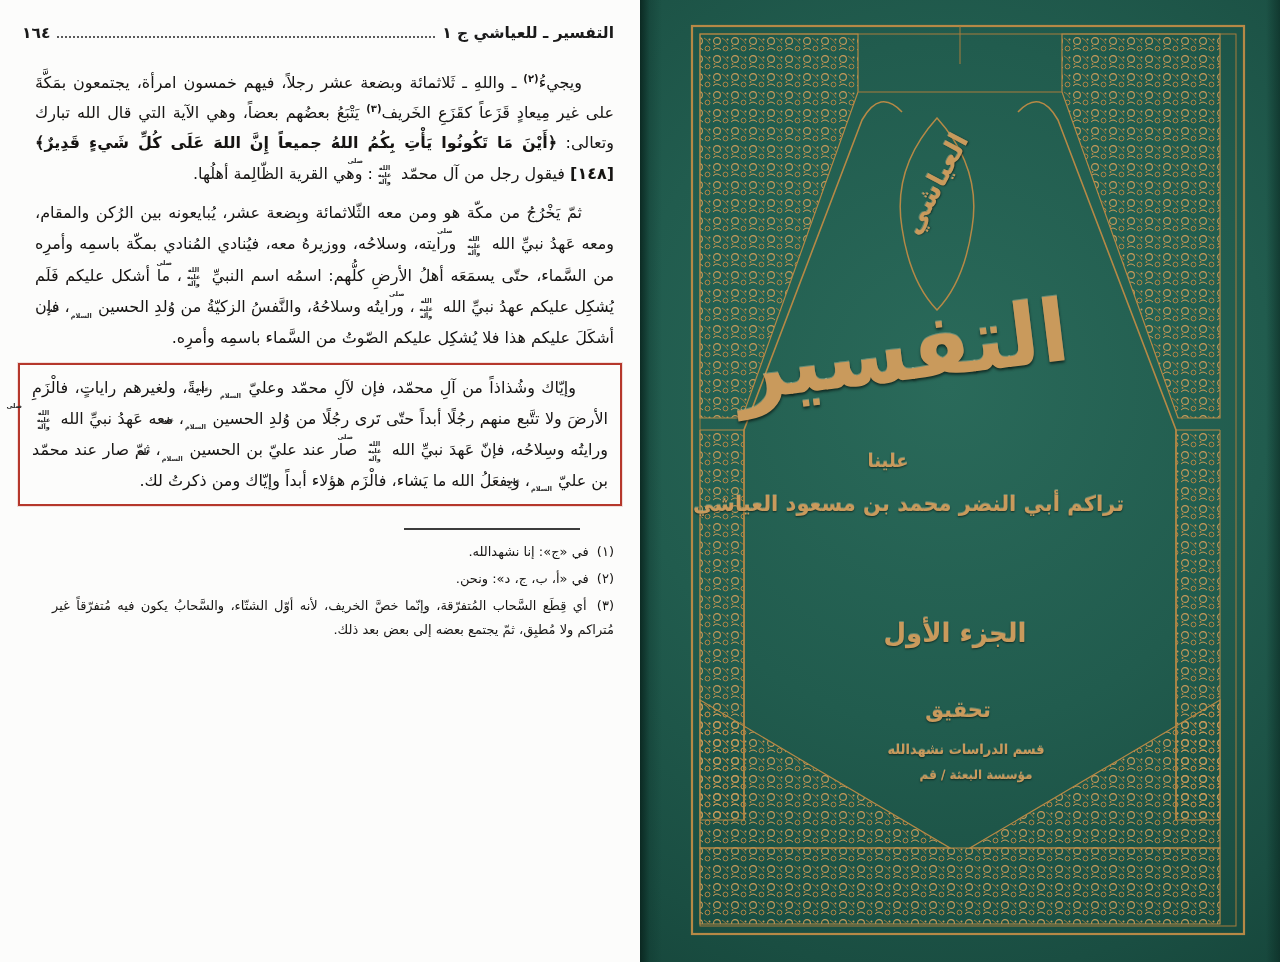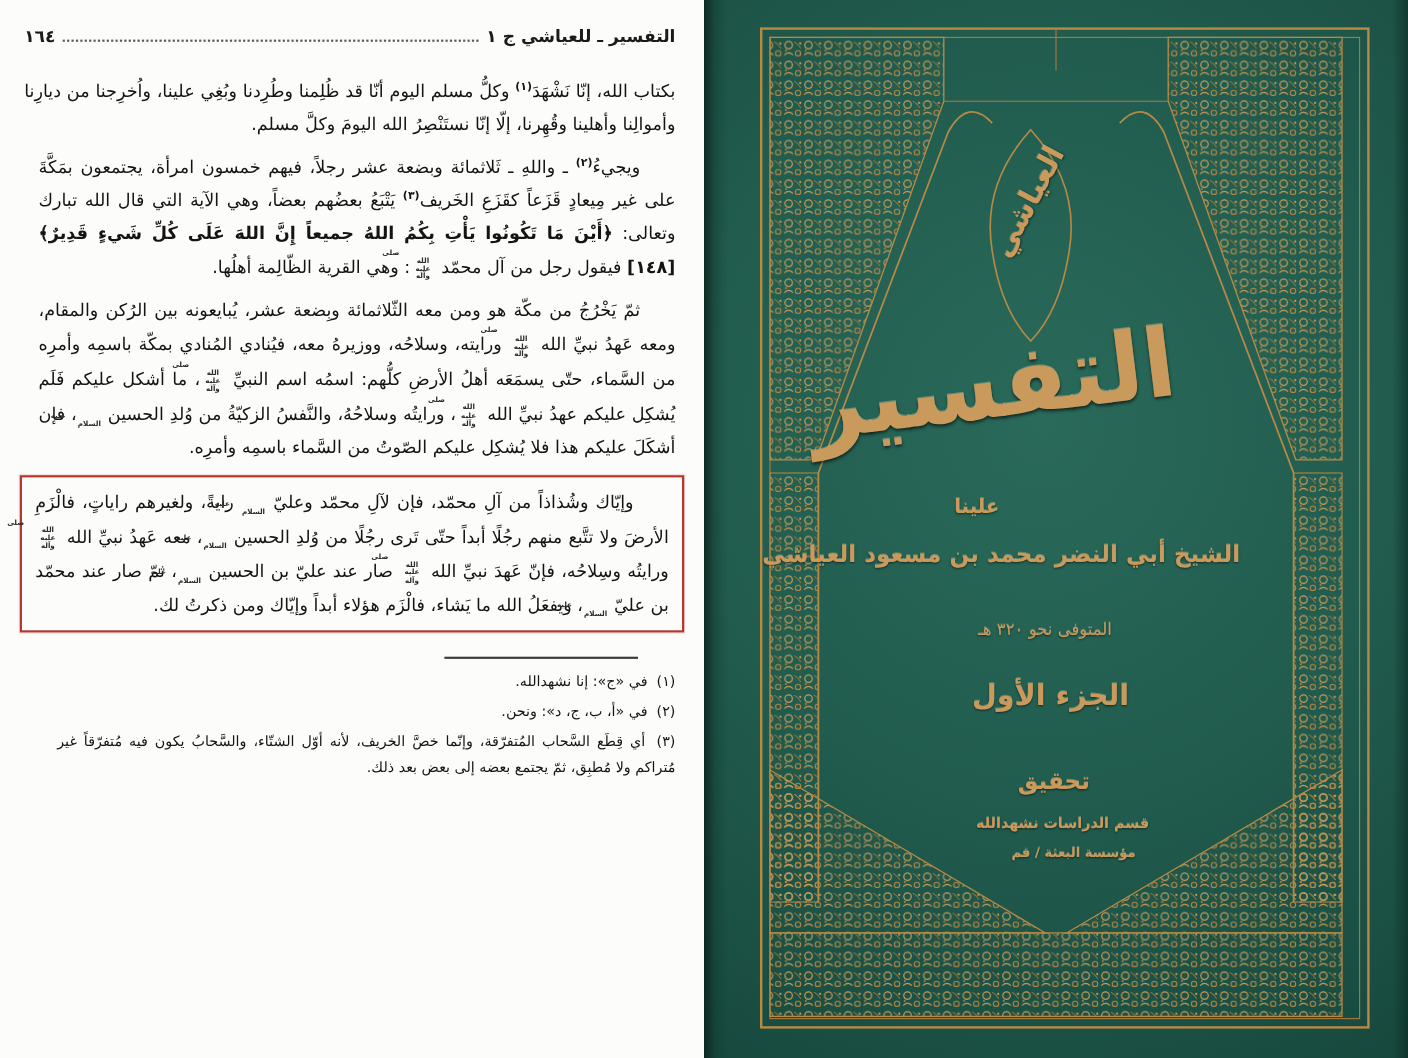--- a/index.html
+++ b/index.html
@@ -71,21 +71,20 @@
 <body>
 
 <div class="page">
   <div class="page-header">
     <span>التفسير ـ للعياشي ج ١</span>
     <span class="leader"></span>
     <span>١٦٤</span>
   </div>
 
   <div>
-      <p class="para">بكتاب الله، إنّا نَشْهَدَ<sup class="fnref">(١)</sup> وكلُّ مسلم اليوم أنّا قد ظُلِمنا وطُرِدنا وبُغِي علينا، واُخرِجنا من ديارِنا وأموالِنا وأهلينا وقُهِرنا، إلّا إنّا نستَنْصِرُ الله اليومَ وكلَّ مسلم.</p>
       <p class="para indent">ويجيءُ<sup class="fnref">(٢)</sup> ـ واللهِ ـ ثَلاثمائة وبضعة عشر رجلاً، فيهم خمسون امرأة، يجتمعون بمَكَّةَ على غير مِيعادٍ قَزَعاً كقَزَعِ الخَريف<sup class="fnref">(٣)</sup> يَتْبَعُ بعضُهم بعضاً، وهي الآية التي قال الله تبارك وتعالى: <span class="verse">﴿أَيْنَ مَا تَكُونُوا يَأْتِ بِكُمُ اللهُ جميعاً إِنَّ اللهَ عَلَى كُلِّ شَيءٍ قَدِيرٌ﴾ [١٤٨]</span> فيقول رجل من آل محمّد <span class="hon">صلى الله عليه وآله</span>: وهي القرية الظّالِمة أهلُها.</p>
       <p class="para indent">ثمّ يَخْرُجُ من مكّة هو ومن معه الثّلاثمائة وبِضعة عشر، يُبايعونه بين الرُكن والمقام، ومعه عَهدُ نبيِّ الله <span class="hon">صلى الله عليه وآله</span> ورايته، وسلاحُه، ووزيرهُ معه، فيُنادي المُنادي بمكّة باسمِه وأمرِه من السَّماء، حتّى يسمَعَه أهلُ الأرضِ كلُّهم: اسمُه اسم النبيِّ <span class="hon">صلى الله عليه وآله</span>، ما أشكل عليكم فَلَم يُشكِل عليكم عهدُ نبيِّ الله <span class="hon">صلى الله عليه وآله</span>، ورايتُه وسلاحُهُ، والنَّفسُ الزكيّةُ من وُلدِ الحسين <span class="hon">عليه السلام</span>، فإن أشكَلَ عليكم هذا فلا يُشكِل عليكم الصّوتُ من السَّماء باسمِه وأمرِه.</p>
       <p class="para boxed indent">وإيّاك وشُذاذاً من آلِ محمّد، فإن لآلِ محمّد وعليّ <span class="hon">عليه السلام</span> رايةً، ولغيرهم راياتٍ، فالْزَمِ الأرضَ ولا تتَّبع منهم رجُلًا أبداً حتّى تَرى رجُلًا من وُلدِ الحسين <span class="hon">عليه السلام</span>، معه عَهدُ نبيِّ الله <span class="hon">صلى الله عليه وآله</span> ورايتُه وسِلاحُه، فإنّ عَهدَ نبيِّ الله <span class="hon">صلى الله عليه وآله</span> صار عند عليّ بن الحسين <span class="hon">عليه السلام</span>، ثمّ صار عند محمّد بن عليّ <span class="hon">عليه السلام</span>، ويفعَلُ الله ما يَشاء، فالْزَم هؤلاء أبداً وإيّاك ومن ذكرتُ لك.</p>
     </div>
 
   <div class="fn-sep"></div>
   <div class="footnotes">
       <div class="footnote"><span class="marker">(١)</span> في «ج»: إنا نشهدالله.</div>
       <div class="footnote"><span class="marker">(٢)</span> في «أ، ب، ج، د»: ونحن.</div>
       <div class="footnote"><span class="marker">(٣)</span> أي قِطَع السَّحاب المُتفرّقة، وإنّما خصَّ الخريف، لأنه أوّل الشتّاء، والسَّحابُ يكون فيه مُتفرّقاً غير مُتراكم ولا مُطبِق، ثمّ يجتمع بعضه إلى بعض بعد ذلك.</div>
@@ -123,19 +122,18 @@
     <path d="M536,820 V430 L418,120 Q400,88 378,112" fill="none" stroke="#b68946" stroke-width="1.6"></path>
     <path d="M218,92 H422" fill="none" stroke="#a87c3d" stroke-width="1"></path>
     <path d="M320,26 V64" fill="none" stroke="#a87c3d" stroke-width="1"></path>
 
     <path d="M297,118 Q342,168 332,228 Q324,282 297,310 Q270,282 262,228 Q252,168 297,118 Z" fill="none" stroke="#b68946" stroke-width="1.5"></path>
   </svg>
 
   <div class="gold-text cv-topword">العياشي</div>
   <div class="gold-text cv-title">التفسير</div>
   <div class="gold-text cv-byline">علينا</div>
-  <div class="gold-text cv-author">الشيخ أبي النضر محمد بن مسعود العياشي</div>
-  <div class="gold-text cv-death">المتوفى نحو ٣٢٠ هـ</div>
+  <div class="gold-text cv-author">تراكم أبي النضر محمد بن مسعود العياشي</div>
   <div class="gold-text cv-volume">الجزء الأول</div>
   <div class="gold-text cv-tahqiq">تحقيق</div>
   <div class="gold-text cv-org">قسم الدراسات نشهدالله</div>
   <div class="gold-text cv-pub">مؤسسة البعثة / قم</div>
 </div>
 
 </body></html>

